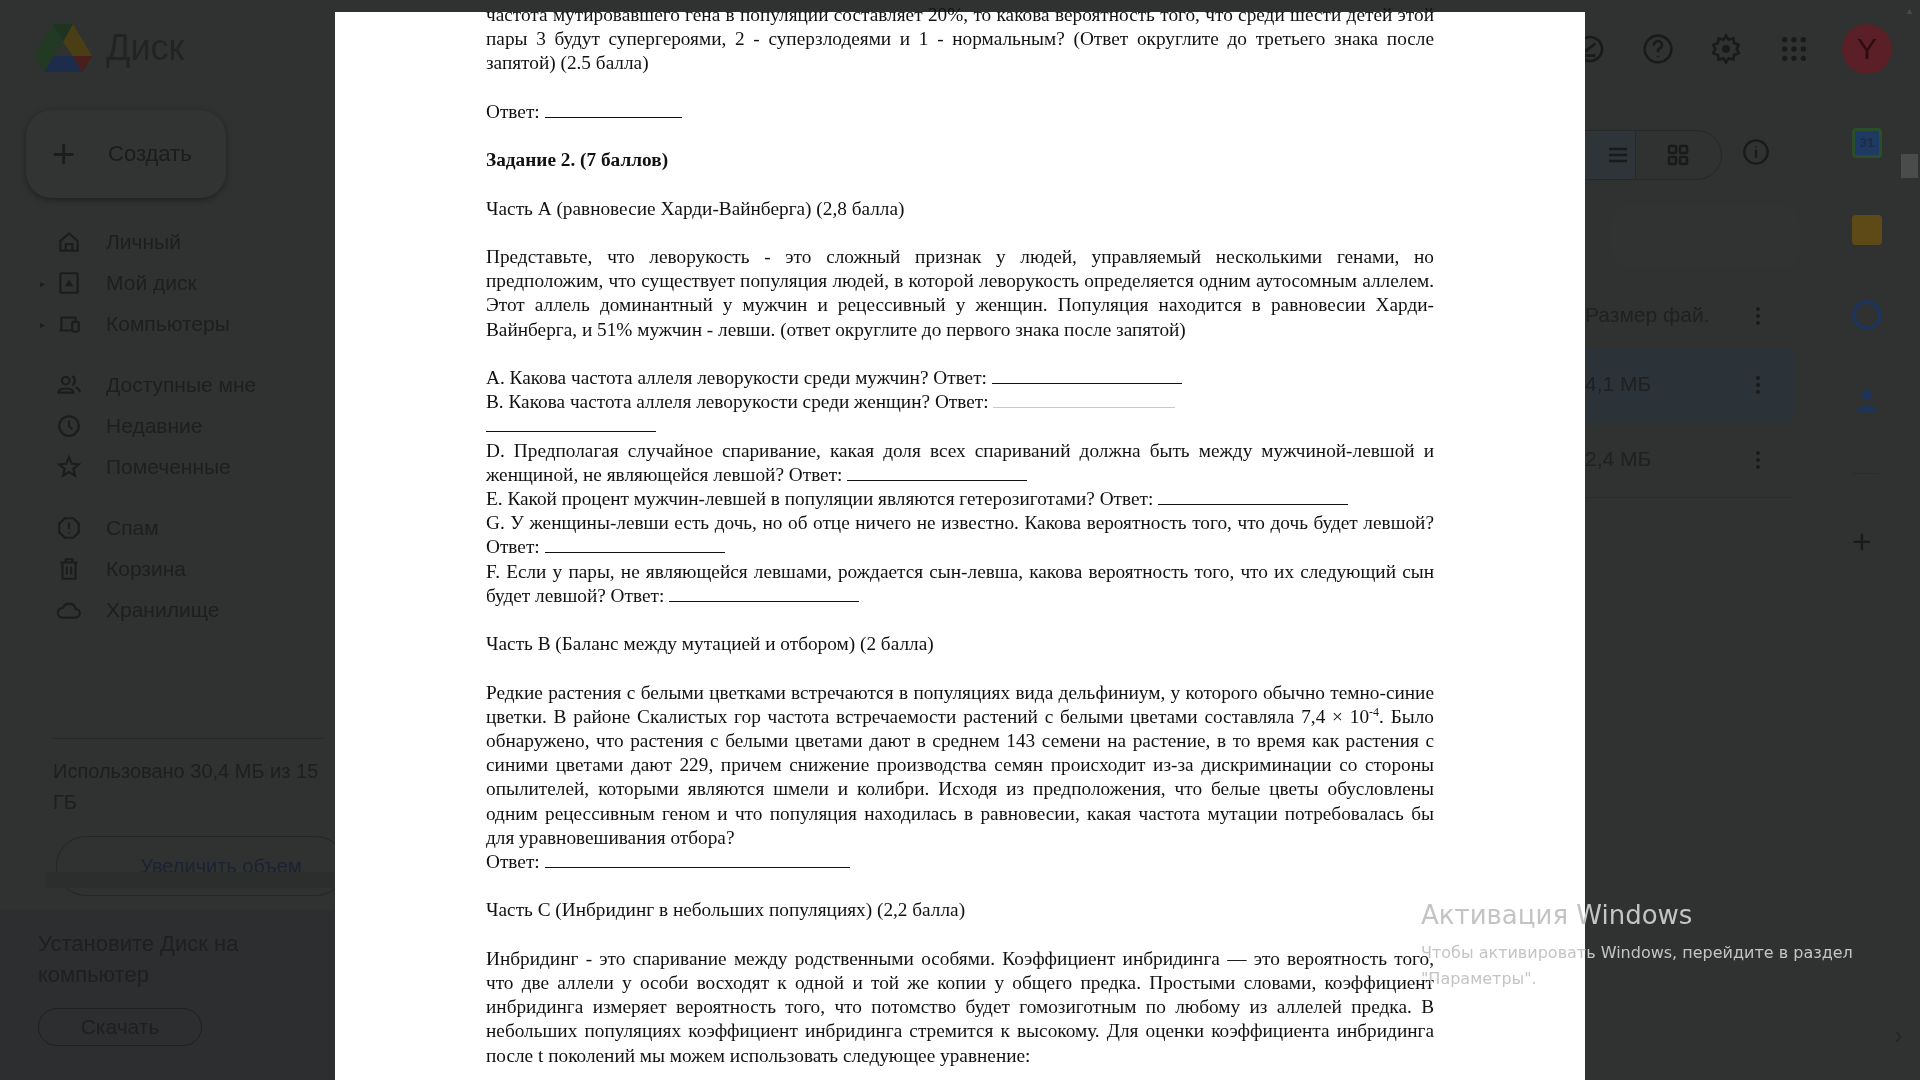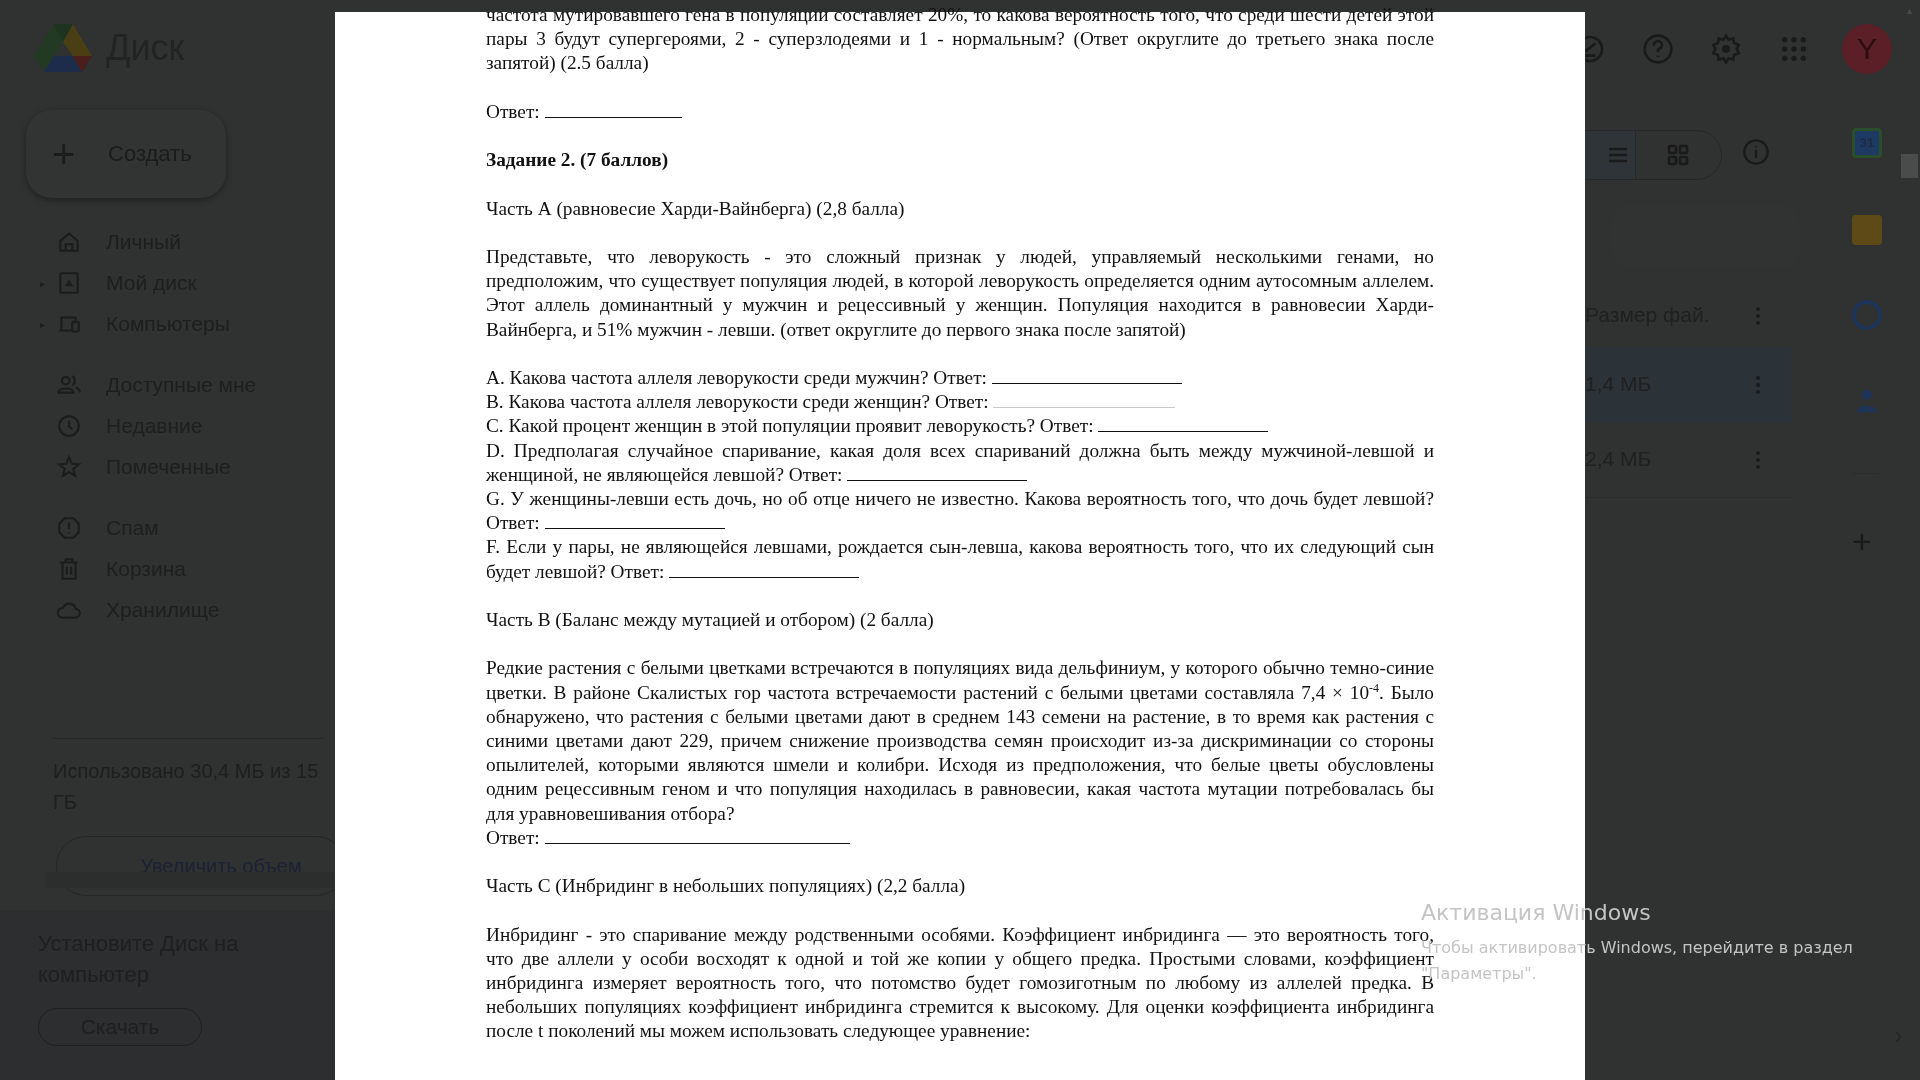--- a/index.html
+++ b/index.html
@@ -73,21 +73,21 @@
     .doc p { text-align: justify; }
     .doc .gap { height: 24.2px; }
     .doc .bold { font-weight: bold; }
     .doc .ital { }
     .doc .ans-line { display: inline-block; border-bottom: 1px solid #111; height: 18px; vertical-align: baseline; }
     .doc .ans-line.faint { border-bottom-color: #c8c8c8; }
     .doc sup { font-size: 12px; line-height: 0; }
 
     
     .wm { position: absolute; left: 1421px; top: 900px; color: #c4c4c4; font-family: "DejaVu Sans", sans-serif; }
-    .wm-title { font-size: 22px; }
+    .wm-title { font-size: 26px; }
     .wm-sub { font-size: 16px; margin-top: 10px; line-height: 26px; }
   </style>
 </head>
 <body>
 
 <div class="drive">
 
   <div class="logo">
     <svg viewBox="0 0 58 52">
       <polygon points="19,2 39,2 29,20" fill="#1e3320"></polygon>
@@ -247,21 +247,21 @@
       </svg></span>
   <div class="filter-box"></div>
 
   <div class="col-header">Размер фай.</div>
   <span class="col-more"><svg width="24" height="24" viewBox="0 0 24 24" fill="#1a1a1a">
         <circle cx="12" cy="5" r="2"></circle>
         <circle cx="12" cy="12" r="2"></circle>
         <circle cx="12" cy="19" r="2"></circle>
       </svg></span>
   <div class="file-row sel" style="top:347px">
-    <span class="size">1,4 МБ</span>
+    <span class="size">4,1 МБ</span>
     <span class="more"><svg width="24" height="24" viewBox="0 0 24 24" fill="#1a1a1a">
           <circle cx="12" cy="5" r="2"></circle>
           <circle cx="12" cy="12" r="2"></circle>
           <circle cx="12" cy="19" r="2"></circle>
         </svg></span>
   </div>
   <div class="file-row" style="top:422px">
     <span class="size">2,4 МБ</span>
     <span class="more"><svg width="24" height="24" viewBox="0 0 24 24" fill="#1a1a1a">
           <circle cx="12" cy="5" r="2"></circle>
@@ -296,22 +296,23 @@
     <p><span>Ответ:</span> <span class="ans-line" style="width:137px"></span></p>
     <div class="gap"></div>
     <p class="bold">Задание 2. (7 баллов)</p>
     <div class="gap"></div>
     <p class="ital">Часть А (равновесие Харди-Вайнберга) (2,8 балла)</p>
     <div class="gap"></div>
     <p>Представьте, что леворукость - это сложный признак у людей, управляемый несколькими генами, но предположим, что существует популяция людей, в которой леворукость определяется одним аутосомным аллелем. Этот аллель доминантный у мужчин и рецессивный у женщин. Популяция находится в равновесии Харди-Вайнберга, и 51% мужчин - левши. (ответ округлите до первого знака после запятой)</p>
     <div class="gap"></div>
     <p><span>A. Какова частота аллеля леворукости среди мужчин? Ответ:</span> <span class="ans-line" style="width:190px"></span></p>
     <p><span>B. Какова частота аллеля леворукости среди женщин? Ответ:</span> <span class="ans-line faint" style="width:182px"></span></p>
-    <p><span>C. Какой процент женщин в этой популяции проявит леворукость? Ответ:</span> <span class="ans-line" style="width:170px"></span></p>
+    <p> <span class="ans-line" style="width:170px"></span></p>
     <p><span>D. Предполагая случайное спаривание, какая доля всех спариваний должна быть между мужчиной-левшой и женщиной, не являющейся левшой? Ответ:</span> <span class="ans-line" style="width:180px"></span></p>
+    <p><span>E. Какой процент мужчин-левшей в популяции являются гетерозиготами? Ответ:</span> <span class="ans-line" style="width:190px"></span></p>
     <p><span>G. У женщины-левши есть дочь, но об отце ничего не известно. Какова вероятность того, что дочь будет левшой? Ответ:</span> <span class="ans-line" style="width:180px"></span></p>
     <p><span>F. Если у пары, не являющейся левшами, рождается сын-левша, какова вероятность того, что их следующий сын будет левшой? Ответ:</span> <span class="ans-line" style="width:190px"></span></p>
     <div class="gap"></div>
     <p class="ital">Часть B (Баланс между мутацией и отбором) (2 балла)</p>
     <div class="gap"></div>
     <p><span>Редкие растения с белыми цветками встречаются в популяциях вида дельфиниум, у которого обычно темно-синие цветки. В районе Скалистых гор частота встречаемости растений с белыми цветами составляла 7,4 × 10</span><sup>-4</sup><span>. Было обнаружено, что растения с белыми цветами дают в среднем 143 семени на растение, в то время как растения с синими цветами дают 229, причем снижение производства семян происходит из-за дискриминации со стороны опылителей, которыми являются шмели и колибри. Исходя из предположения, что белые цветы обусловлены одним рецессивным геном и что популяция находилась в равновесии, какая частота мутации потребовалась бы для уравновешивания отбора?</span></p>
     <p><span>Ответ:</span> <span class="ans-line" style="width:305px"></span></p>
     <div class="gap"></div>
     <p class="ital">Часть C (Инбридинг в небольших популяциях) (2,2 балла)</p>
     <div class="gap"></div>

